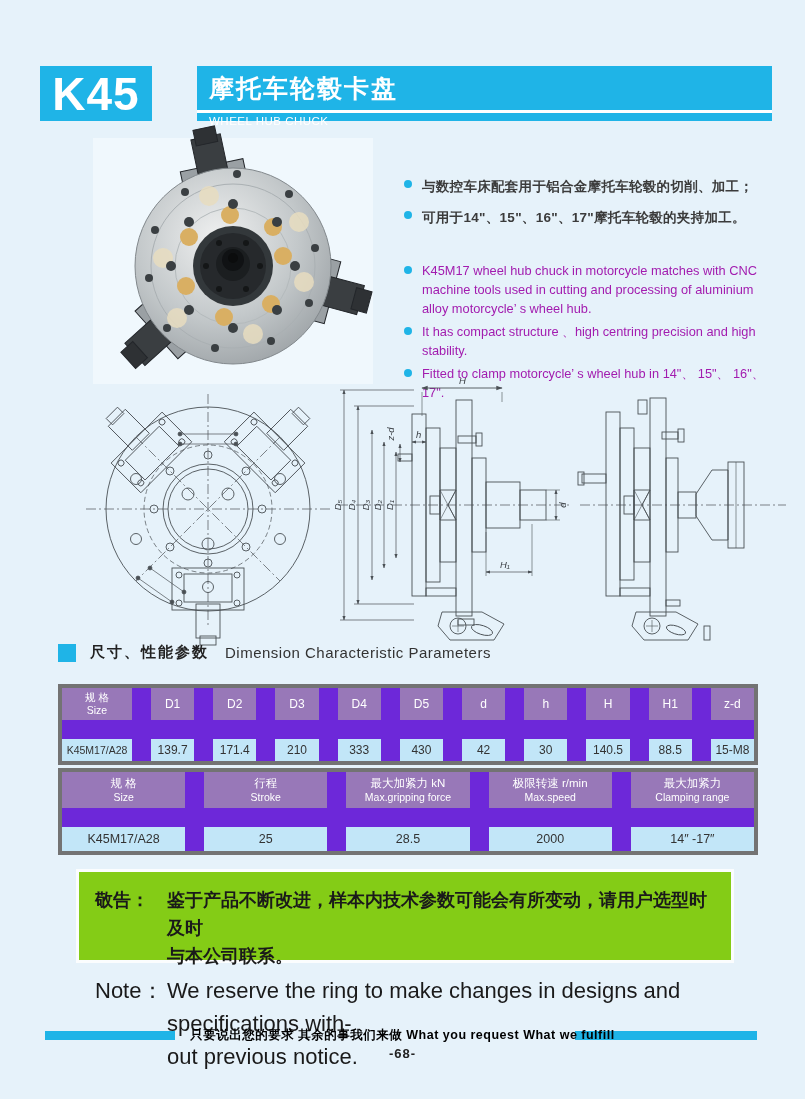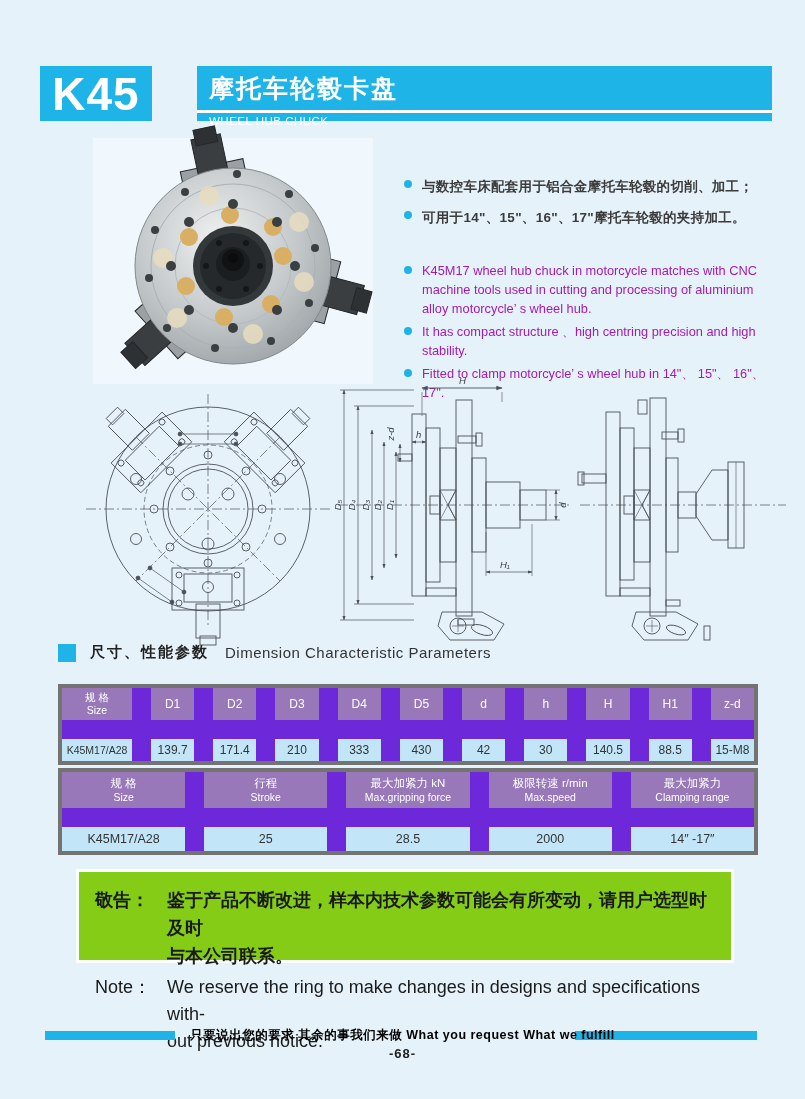--- a/index.html
+++ b/index.html
@@ -66,21 +66,21 @@
   .t1 .c0{font-size:10.5px;}
   
   .notice{
     left:76px;top:853px;width:658px;height:94px;box-sizing:border-box;
     background:#84cc16;border:3px solid #FBFDFE;
     padding:15px 16px;
     margin-top:16px;
   }
   .notice-row{display:grid;grid-template-columns:72px 1fr;color:#1a1a1a;}
   .notice-cn{font-size:18px;font-weight:bold;line-height:1.55;}
-  .notice-en{font-size:18px;font-weight:normal;line-height:1.5;margin-top:3px;}
+  .notice-en{font-size:22px;font-weight:normal;line-height:1.5;margin-top:3px;}
   .notice-en .nlab{font-weight:normal;}
   
   .foot-bar{height:9px;background:#1FB4E7;top:1031px;}
   .foot-bar-l{left:45px;width:130px;}
   .foot-bar-r{left:575px;width:182px;}
   .tagline{
     left:0;top:1027px;width:805px;text-align:center;
     font-size:12.5px;font-weight:bold;color:#000000;letter-spacing:0.5px;
   }
   .pagenum{

